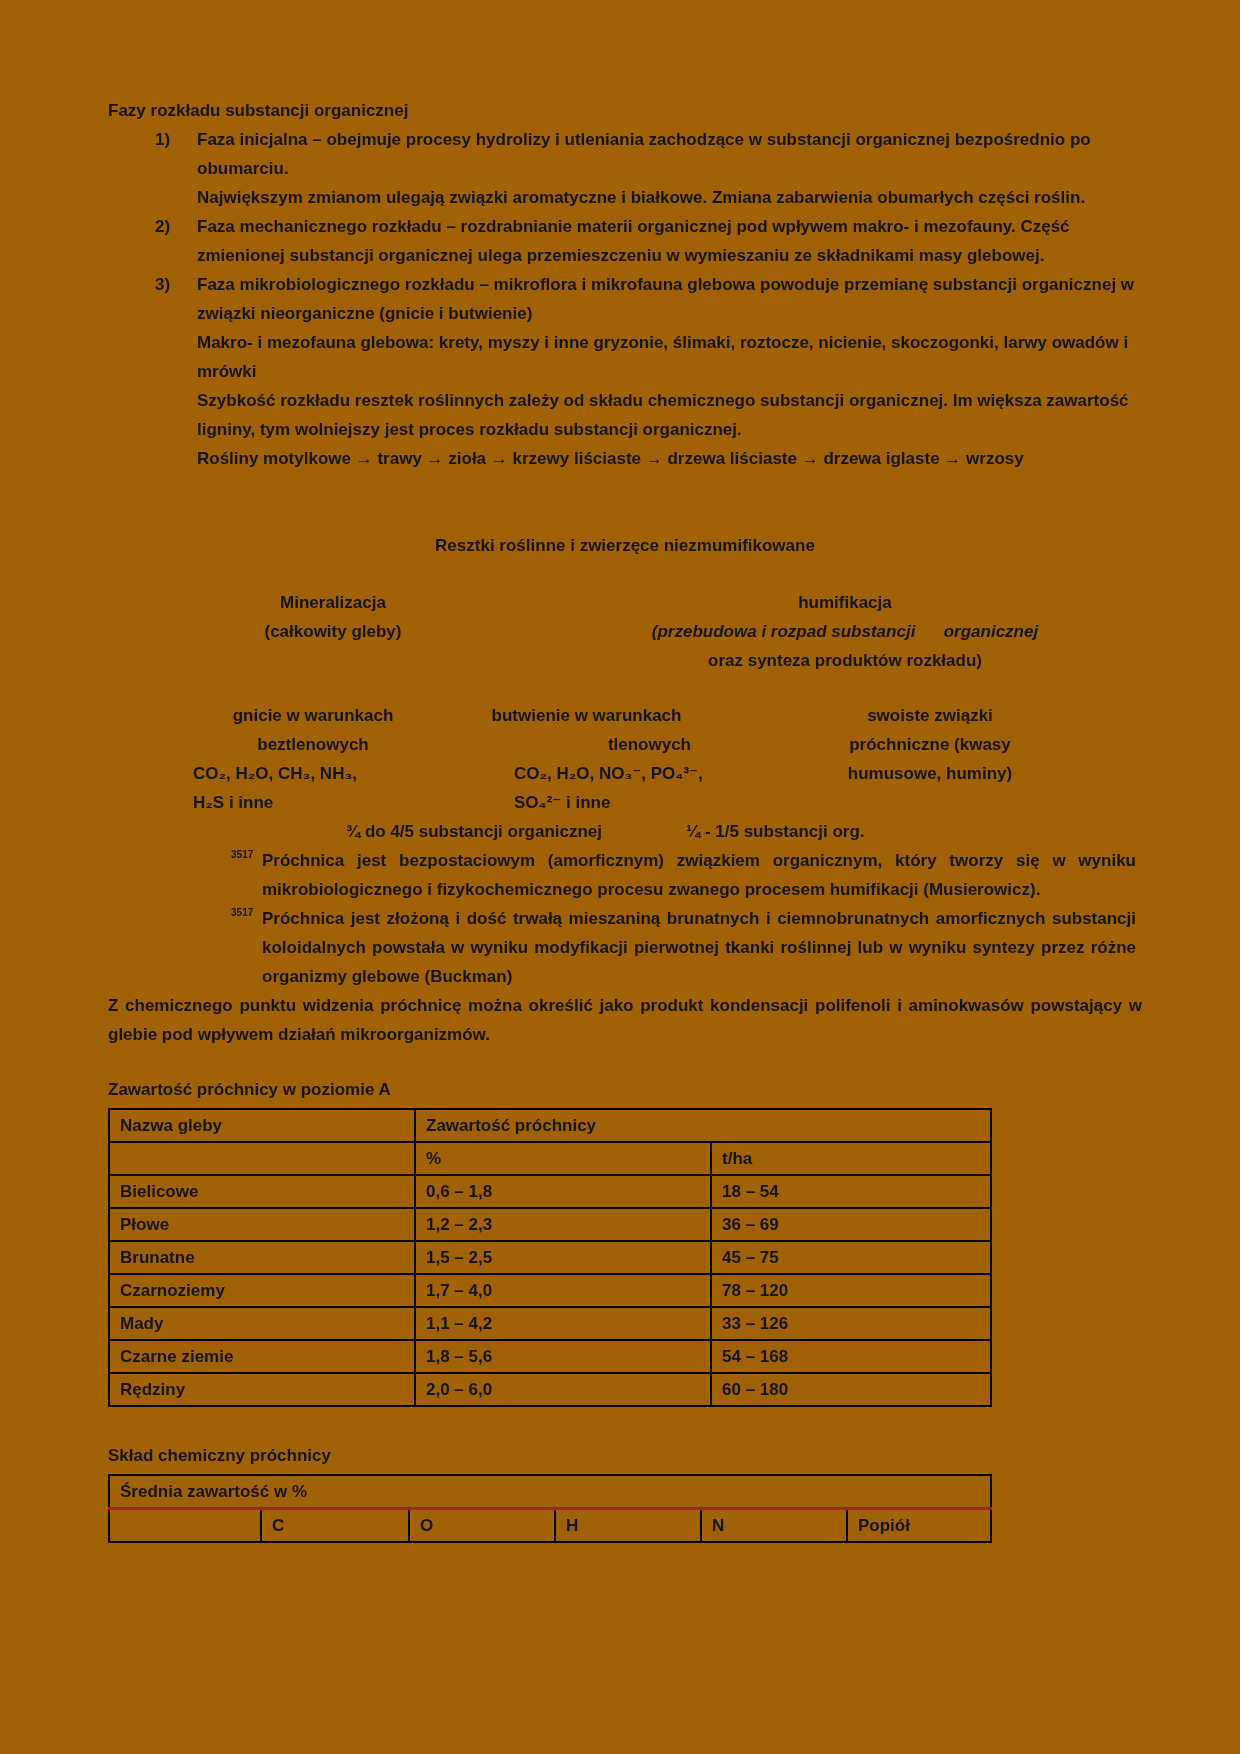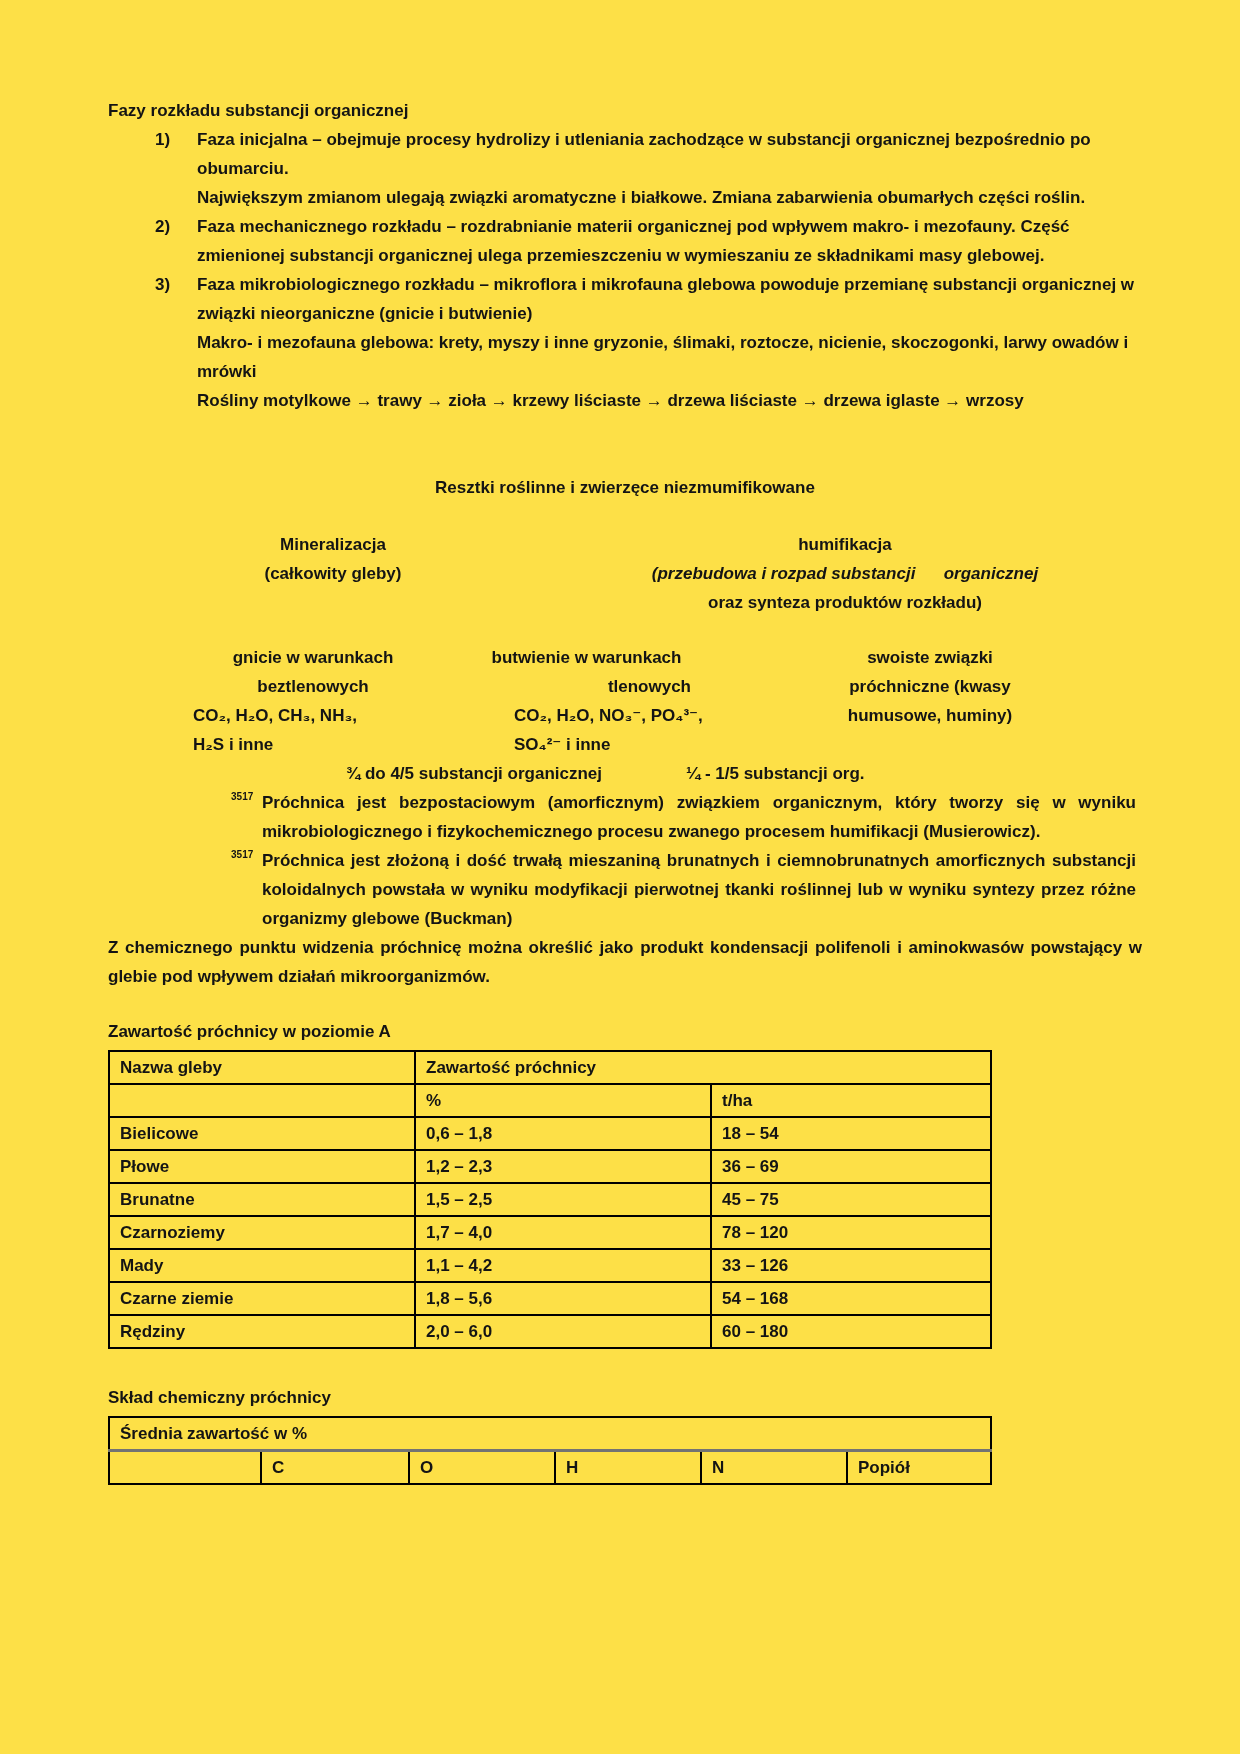--- a/index.html
+++ b/index.html
@@ -1,19 +1,19 @@
 <!DOCTYPE html>
 <html><head>
 <meta charset="utf-8">
 <style>
   html,body{margin:0;padding:0;background:#ffffff;}
   .page{
     width:1240px;height:1754px;box-sizing:border-box;
     padding:96px 98px 0 108px;
-    background:#fde047;color:#141414;
+    background:#a16207;color:#141414;
     font-family:"Liberation Sans","DejaVu Sans",sans-serif;
     font-weight:bold;font-size:17px;line-height:29px;
     overflow:hidden;position:relative;
   }
   .h{margin:0;}
   .oli{position:relative;padding-left:89px;}
   .oli .num{position:absolute;left:47px;top:0;}
   .diag-top{text-align:center;margin-top:58px;}
   .rowA{display:flex;margin-top:28px;}
   .rowA-left{width:450px;text-align:center;}
@@ -35,21 +35,21 @@
     font-size:10px;line-height:10.5px;
   }
   .closing{text-align:justify;}
   .tbl-heading{margin-top:26px;}
   table.t{border-collapse:collapse;width:882px;margin-top:4px;table-layout:fixed;}
   table.t td{
     border:2px solid #000;height:25px;padding:1px 10px;
     font-weight:bold;text-align:left;overflow:hidden;
   }
   table.t td.c{}
-  .t2 td.thick{border-bottom:3px solid #737373;}
+  .t2 td.thick{border-bottom:3px solid #b91c1c;}
   .th2{margin-top:34px;}
 </style>
 </head>
 <body>
 
 <div class="page">
 
   <div class="h">Fazy rozkładu substancji organicznej</div>
 
   <div class="oli">
@@ -60,20 +60,21 @@
 
   <div class="oli">
     <span class="num">2)</span>
     <div>Faza mechanicznego rozkładu – rozdrabnianie materii organicznej pod wpływem makro- i mezofauny. Część zmienionej substancji organicznej ulega przemieszczeniu w wymieszaniu ze składnikami masy glebowej.</div>
   </div>
 
   <div class="oli">
     <span class="num">3)</span>
     <div>Faza mikrobiologicznego rozkładu – mikroflora i mikrofauna glebowa powoduje przemianę substancji organicznej w związki nieorganiczne (gnicie i butwienie)</div>
     <div>Makro- i mezofauna glebowa: krety, myszy i inne gryzonie, ślimaki, roztocze, nicienie, skoczogonki, larwy owadów i mrówki</div>
+    <div>Szybkość rozkładu resztek roślinnych zależy od składu chemicznego substancji organicznej. Im większa zawartość ligniny, tym wolniejszy jest proces rozkładu substancji organicznej.</div>
     <div>Rośliny motylkowe → trawy → zioła → krzewy liściaste → drzewa liściaste → drzewa iglaste → wrzosy</div>
   </div>
 
   <div class="diag-top">Resztki roślinne i zwierzęce niezmumifikowane</div>
 
   <div class="rowA">
     <div class="rowA-left">
       <div>Mineralizacja</div>
       <div>(całkowity gleby)</div>
     </div>

